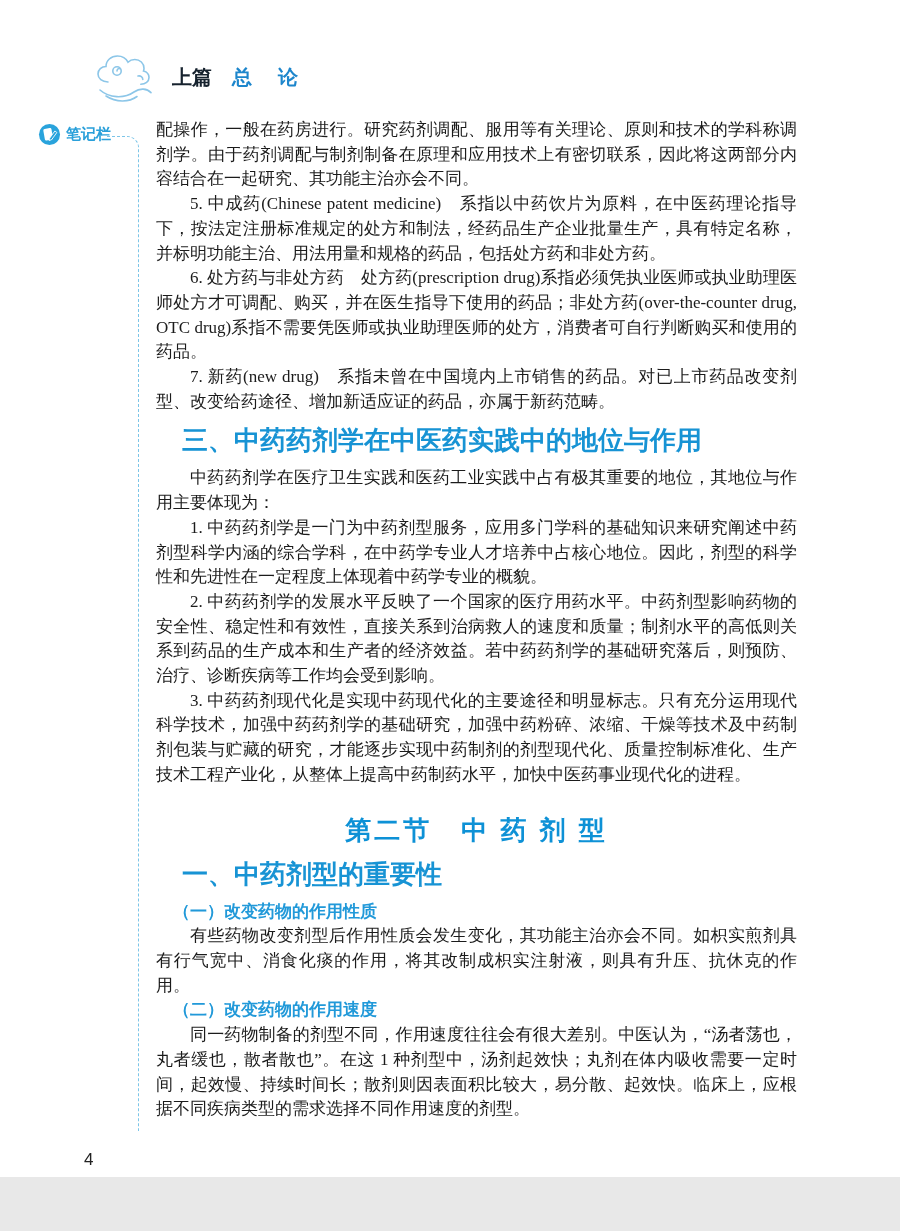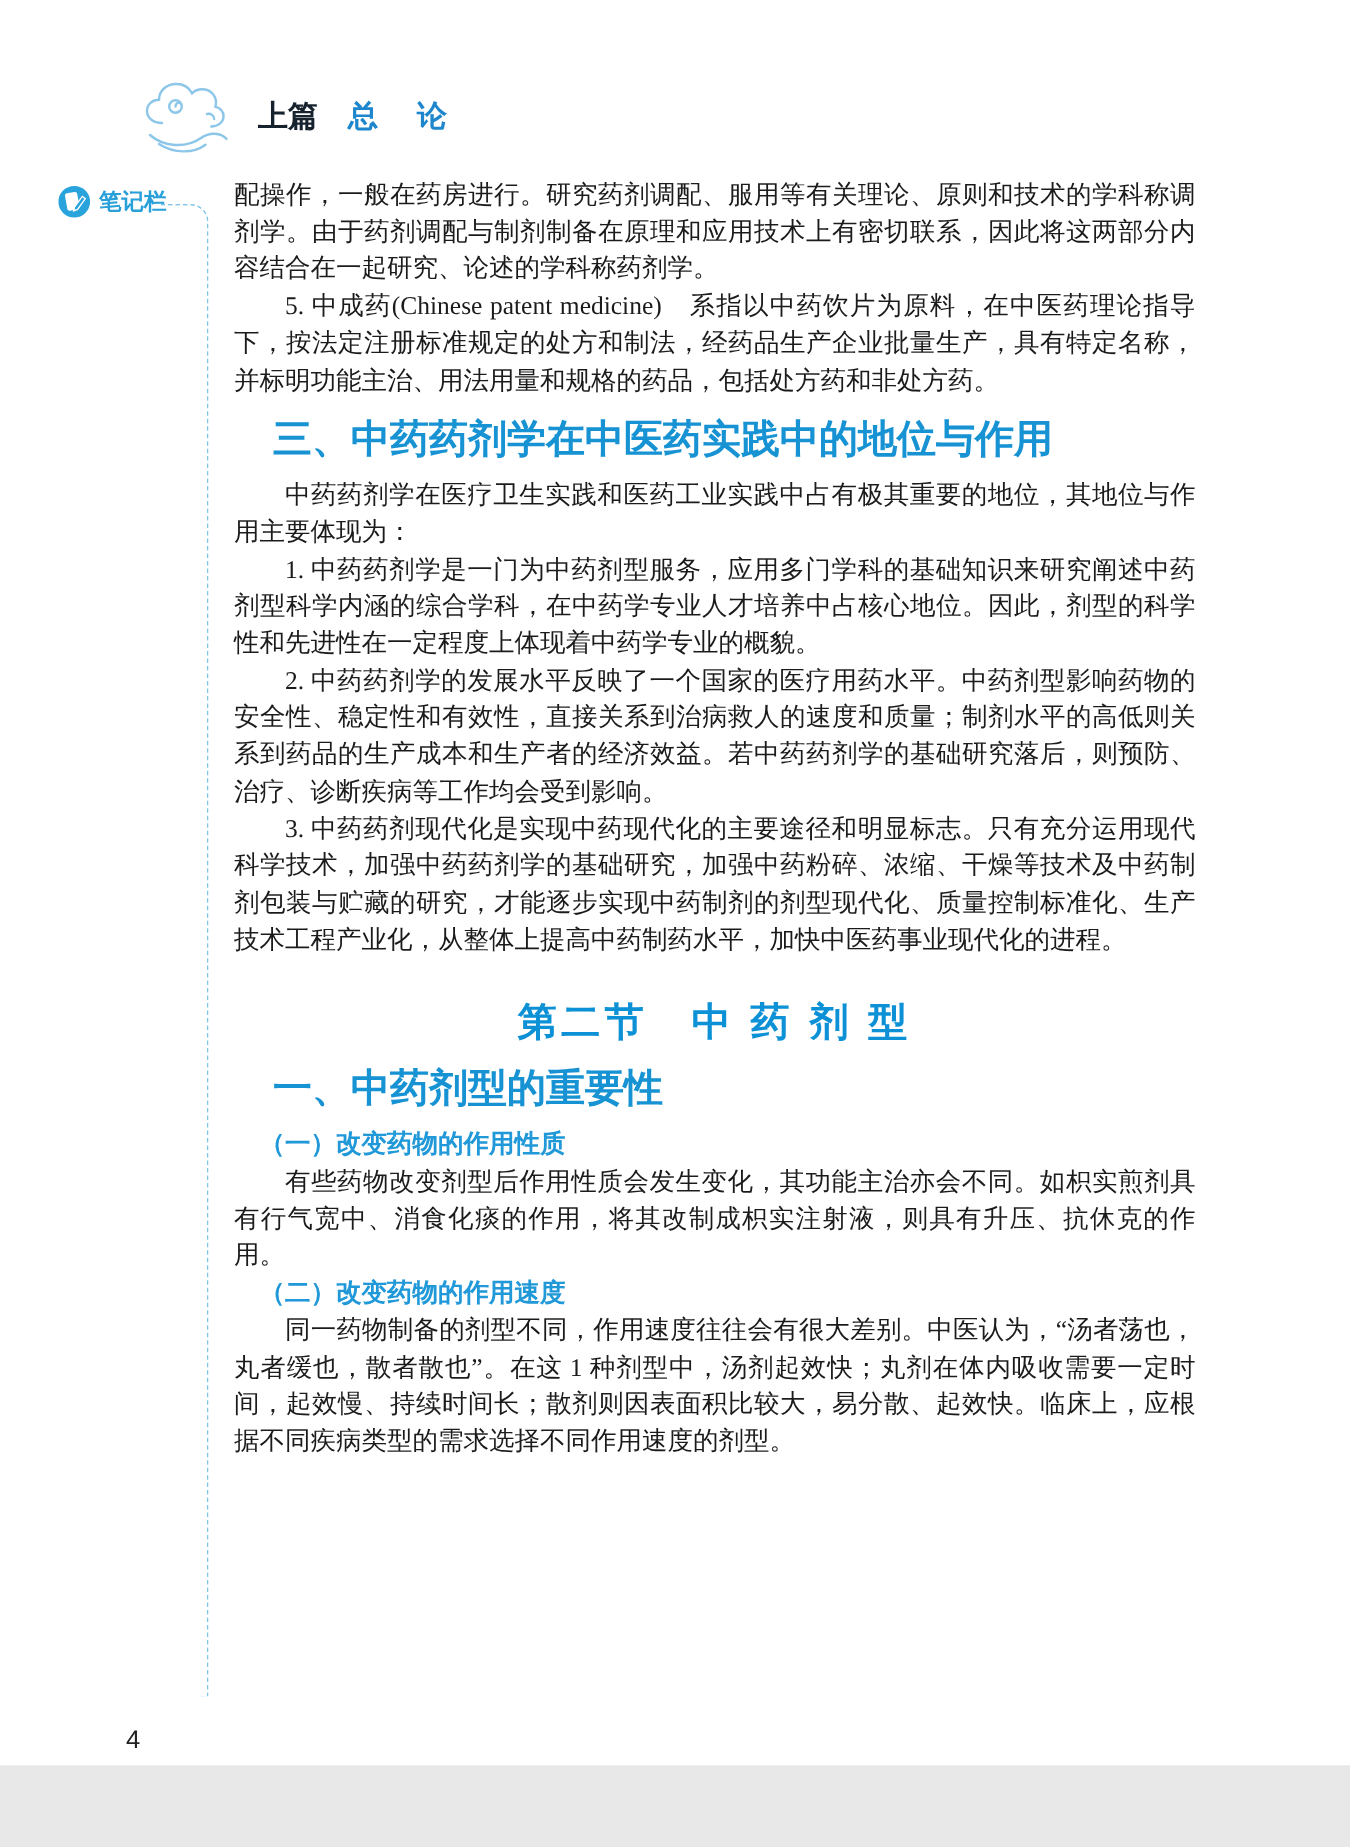--- a/index.html
+++ b/index.html
@@ -96,22 +96,24 @@
     <svg class="note-icon" viewBox="0 0 24 24">
       <circle cx="12" cy="12" r="11" fill="#29a3dc"></circle>
       <rect x="6.3" y="5.6" width="8.6" height="12.2" rx="1.6" fill="#ffffff" transform="rotate(-10 10.6 11.7)"></rect>
       <path d="M12.2 15.8 L17.6 8.3 L19.7 9.9 L14.3 17.3 L11.6 18.4 Z" fill="#29a3dc" stroke="#ffffff" stroke-width="0.9"></path>
     </svg>
     <span>笔记栏</span>
   </div>
   <div class="note-line"></div>
 
   <main class="main-col">
-    <p class="para noindent">配操作，一般在药房进行。研究药剂调配、服用等有关理论、原则和技术的学科称调剂学。由于药剂调配与制剂制备在原理和应用技术上有密切联系，因此将这两部分内容结合在一起研究、论述的学科称药剂学。</p>
+    <p class="para noindent">配操作，一般在药房进行。研究药剂调配、服用等有关理论、原则和技术的学科称调剂学。由于药剂调配与制剂制备在原理和应用技术上有密切联系，因此将这两部分内容结合在一起研究、其功能主治亦会不同。</p>
     <p class="para">5. 中成药(Chinese patent medicine)　系指以中药饮片为原料，在中医药理论指导下，按法定注册标准规定的处方和制法，经药品生产企业批量生产，具有特定名称，并标明功能主治、用法用量和规格的药品，包括处方药和非处方药。</p>
+    <p class="para">6. 处方药与非处方药　处方药(prescription drug)系指必须凭执业医师或执业助理医师处方才可调配、购买，并在医生指导下使用的药品；非处方药(over-the-counter drug, OTC drug)系指不需要凭医师或执业助理医师的处方，消费者可自行判断购买和使用的药品。</p>
+    <p class="para">7. 新药(new drug)　系指未曾在中国境内上市销售的药品。对已上市药品改变剂型、改变给药途径、增加新适应证的药品，亦属于新药范畴。</p>
 
     <h3 class="h-num">三、中药药剂学在中医药实践中的地位与作用</h3>
 
     <p class="para">中药药剂学在医疗卫生实践和医药工业实践中占有极其重要的地位，其地位与作用主要体现为：</p>
     <p class="para">1. 中药药剂学是一门为中药剂型服务，应用多门学科的基础知识来研究阐述中药剂型科学内涵的综合学科，在中药学专业人才培养中占核心地位。因此，剂型的科学性和先进性在一定程度上体现着中药学专业的概貌。</p>
     <p class="para">2. 中药药剂学的发展水平反映了一个国家的医疗用药水平。中药剂型影响药物的安全性、稳定性和有效性，直接关系到治病救人的速度和质量；制剂水平的高低则关系到药品的生产成本和生产者的经济效益。若中药药剂学的基础研究落后，则预防、治疗、诊断疾病等工作均会受到影响。</p>
     <p class="para">3. 中药药剂现代化是实现中药现代化的主要途径和明显标志。只有充分运用现代科学技术，加强中药药剂学的基础研究，加强中药粉碎、浓缩、干燥等技术及中药制剂包装与贮藏的研究，才能逐步实现中药制剂的剂型现代化、质量控制标准化、生产技术工程产业化，从整体上提高中药制药水平，加快中医药事业现代化的进程。</p>
 
     <h2 class="section-title">第二节　中 药 剂 型</h2>
 

